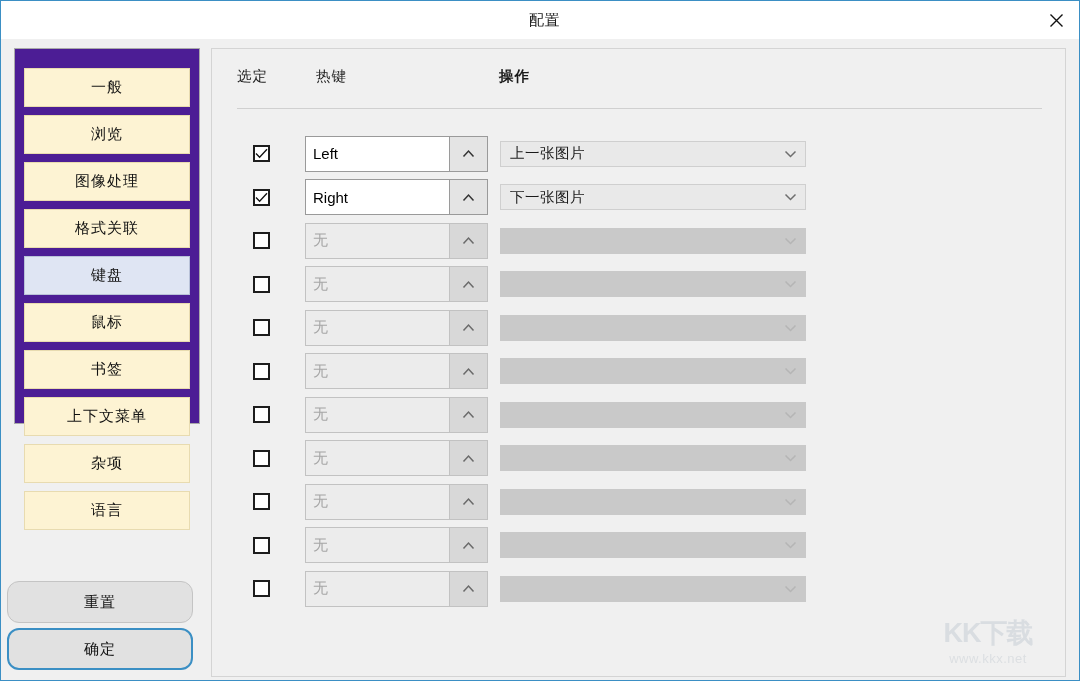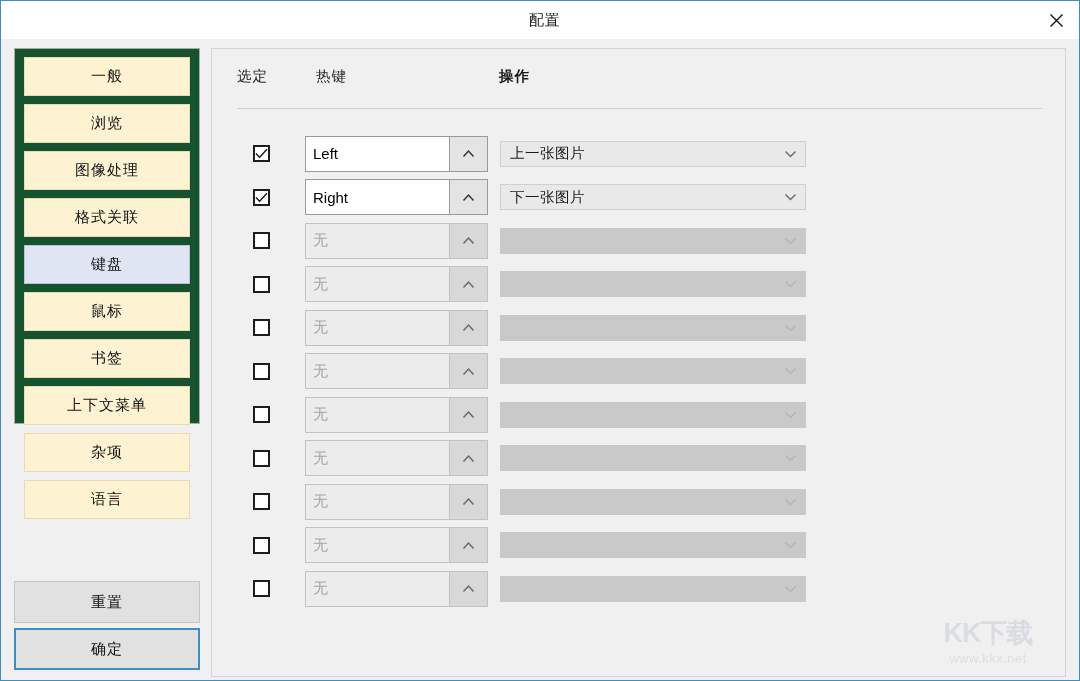--- a/index.html
+++ b/index.html
@@ -46,48 +46,49 @@
   }
 
   
   #sidebar {
     position: absolute; left: 13px; top: 9px;
     width: 186px; height: 527px;
   }
   #nav-list {
     position: absolute; left: 0; top: 0;
     width: 186px; height: 376px;
-    background: #14532d;
+    background: #4c1d95;
     border: 1px solid #aaaaaa;
-    padding: 8px 9px 0 9px;
+    padding: 19px 9px 0 9px;
   }
   .nav-item {
     height: 39px;
     margin-bottom: 8px;
     background: #fdf3d3;
     border: 1px solid #e8dbb0;
     display: flex; align-items: center; justify-content: center;
     font-size: 15px;
     color: #111111;
     cursor: pointer;
     letter-spacing: 1px;
   }
   .nav-item.selected {
     background: #dfe5f3;
     border: 1px solid #b9c2d8;
   }
 
   #btn-reset, #btn-ok {
-    position: absolute; left: 13px;
+    position: absolute; left: 6px;
     width: 186px; height: 42px;
     display: flex; align-items: center; justify-content: center;
     font-size: 15px; color: #111111;
     background: #e1e1e1;
     cursor: pointer;
     letter-spacing: 1px;
+    border-radius: 12px;
   }
   #btn-reset { top: 542px; border: 1px solid #c4c4c4; }
   #btn-ok    { top: 589px; border: 2px solid #3b8fc4; background: #e1e1e1; }
 
   
   #panel {
     position: absolute; left: 210px; top: 9px;
     width: 855px; height: 629px;
     background: #f0f0f0;
     border: 1px solid #d4d4d4;

